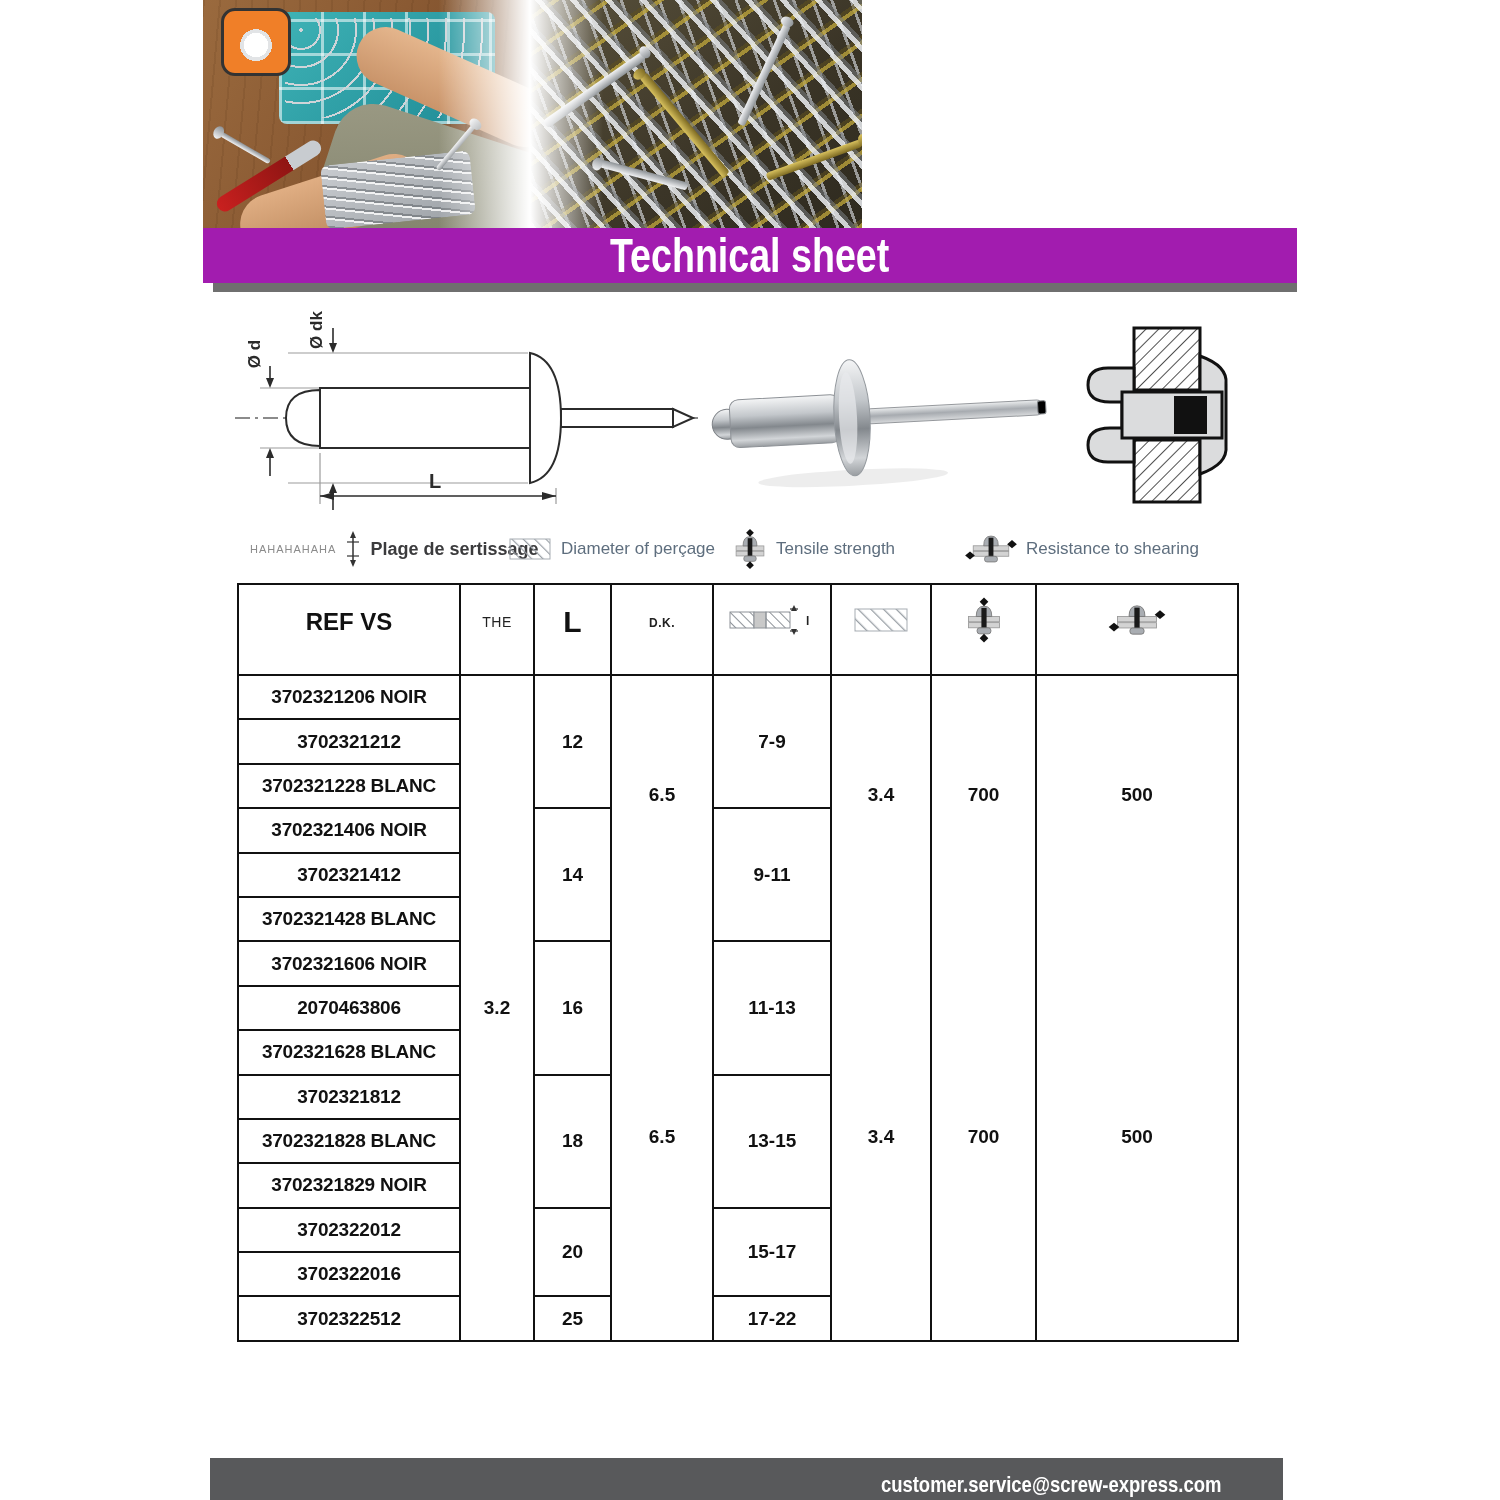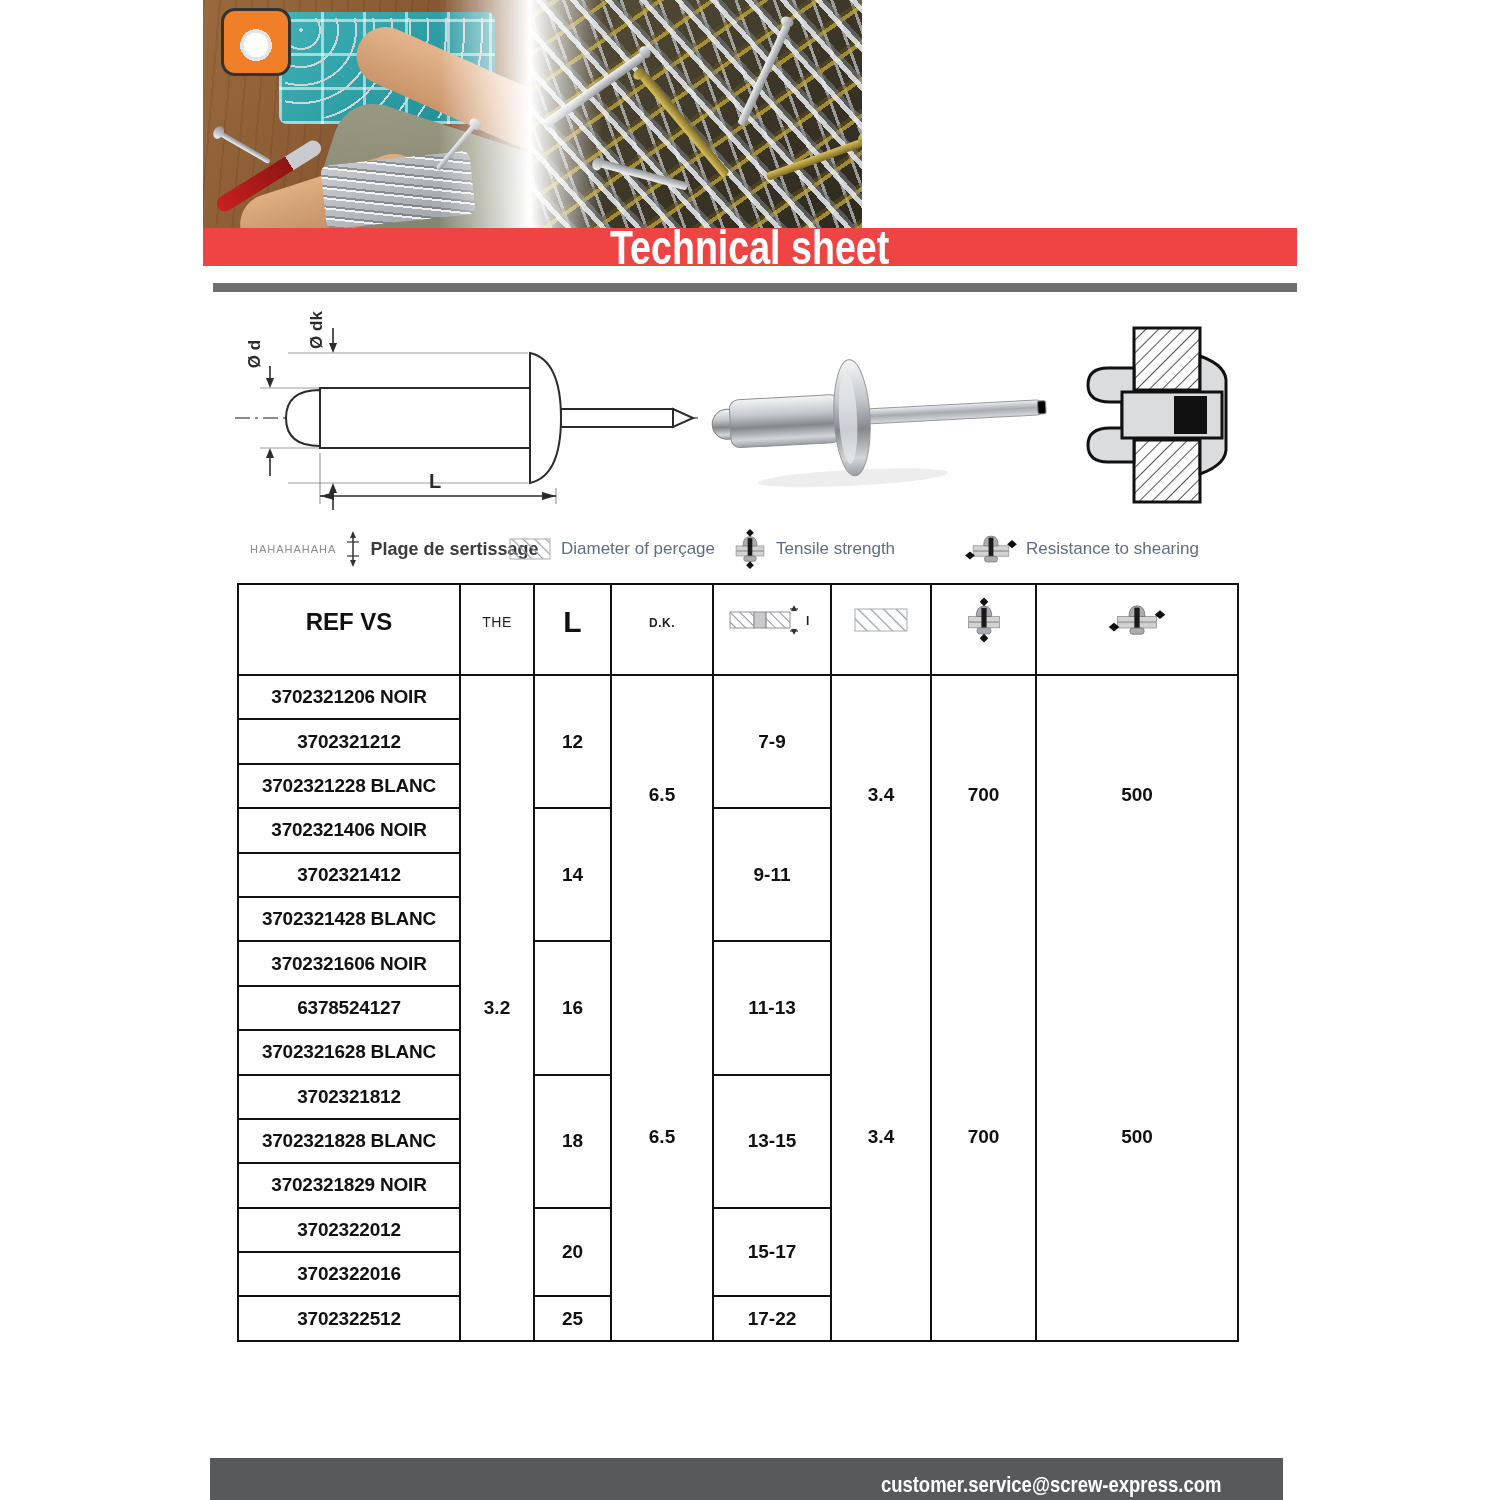--- a/index.html
+++ b/index.html
@@ -39,21 +39,21 @@
   .s-brass{background:linear-gradient(90deg,#d8c15e,#7d6a22);}
   .screwbit::before{content:"";position:absolute;left:-4px;top:-8px;width:13px;height:10px;border-radius:50%;background:inherit;}
 
   
   .logo{display:flex;align-items:center;gap:14px;margin-top:-10px;}
   .logo-text{font-size:51px;font-weight:700;letter-spacing:-1px;white-space:nowrap;}
   .logo-dark{color:#4D4D4F;}
   .logo-orange{color:#EA7A1E;font-style:italic;}
 
   
-  .banner{position:absolute;left:203px;top:228px;width:1094px;height:38px;background:#ef4444;display:flex;align-items:center;justify-content:center;}
+  .banner{position:absolute;left:203px;top:228px;width:1094px;height:55px;background:#a21caf;display:flex;align-items:center;justify-content:center;}
   .banner-title{color:#fff;font-size:47px;font-weight:700;letter-spacing:0;display:inline-block;transform:scaleX(.80) scaleY(1.02);}
   .banner-shadow{position:absolute;left:213px;top:283px;width:1084px;height:9px;background:#6F6F6F;}
 
   
   .svg-abs{position:absolute;}
 
   
   .legend-item{position:absolute;top:528px;height:42px;display:flex;align-items:center;gap:9px;}
   .legend-prefix{font-size:11px;color:#8b8b8b;letter-spacing:1px;}
   .legend-label-bold{font-size:18px;font-weight:700;color:#3b3b3d;}
@@ -335,21 +335,21 @@
         </tr>
         <tr>
           <td class="ref">3702321428 BLANC</td>
         </tr>
         <tr>
           <td class="ref">3702321606 NOIR</td>
           <td class="val lcol" rowspan="3">16</td>
           <td class="val grip" rowspan="3">11-13</td>
         </tr>
         <tr>
-          <td class="ref">6378524127</td>
+          <td class="ref">2070463806</td>
         </tr>
         <tr>
           <td class="ref">3702321628 BLANC</td>
         </tr>
         <tr>
           <td class="ref">3702321812</td>
           <td class="val lcol" rowspan="3">18</td>
           <td class="val grip" rowspan="3">13-15</td>
         </tr>
         <tr>

